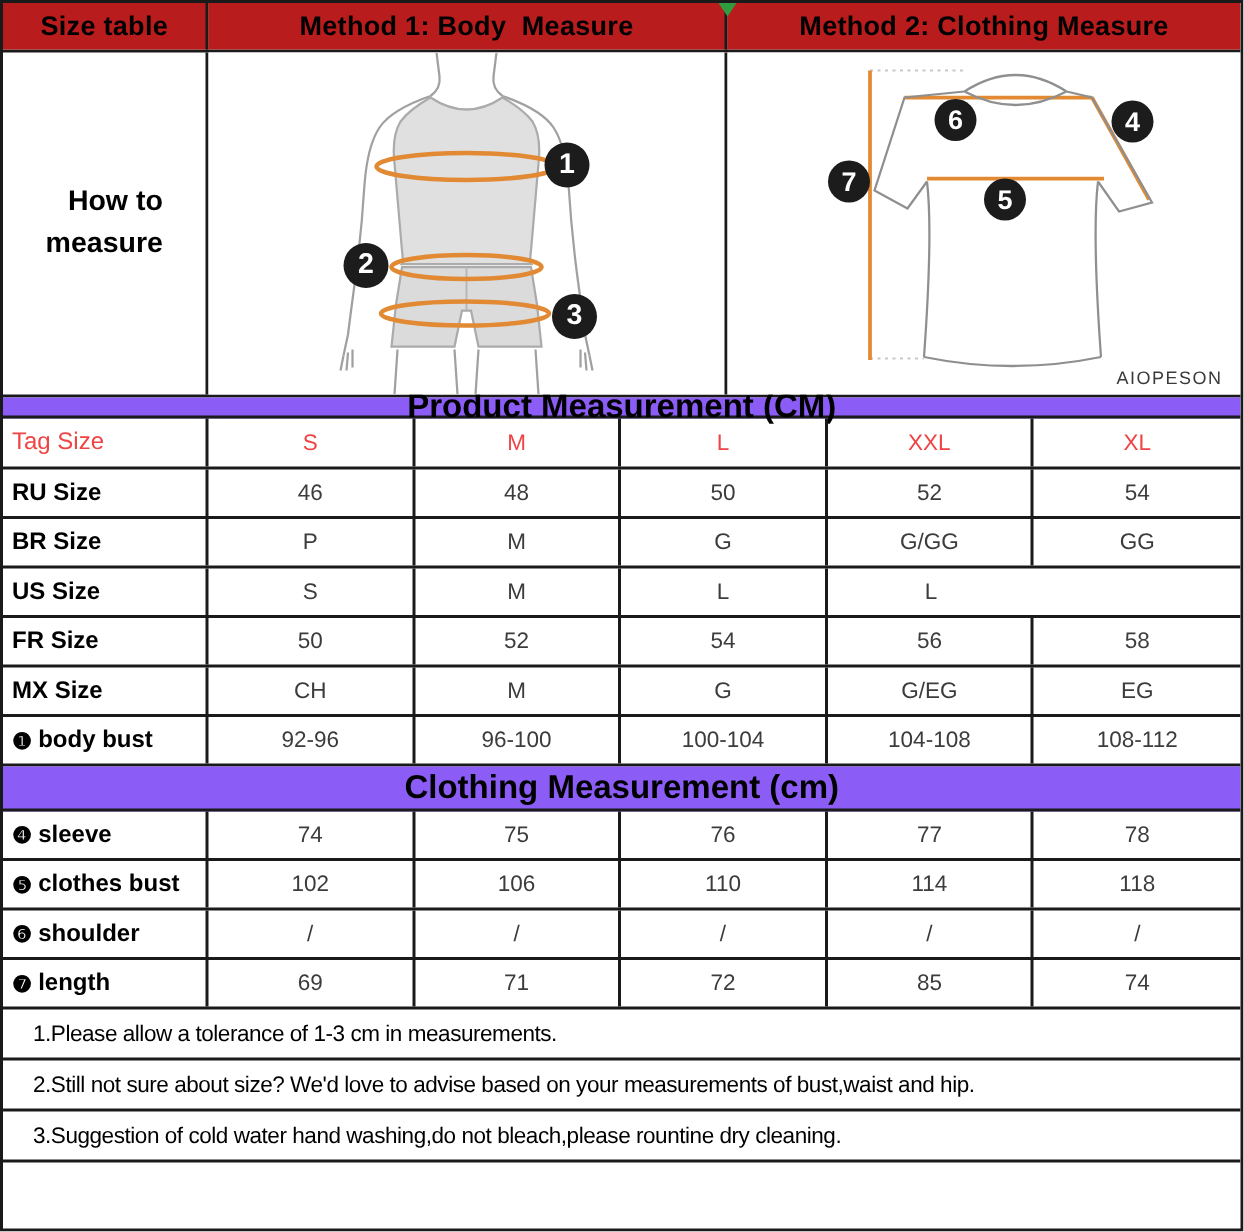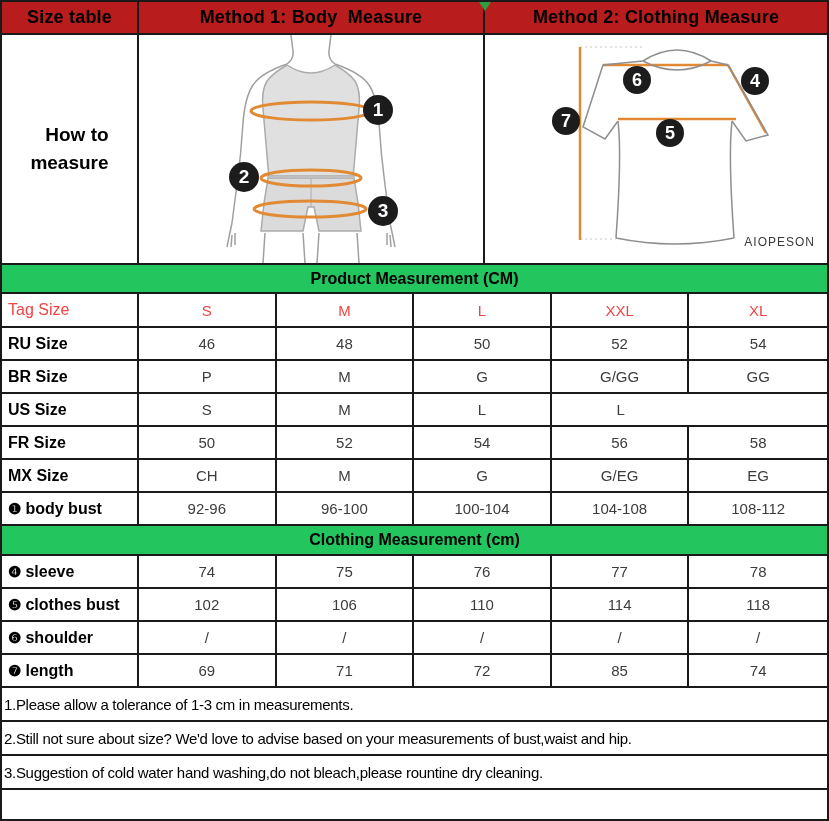--- a/index.html
+++ b/index.html
@@ -13,38 +13,38 @@
   .cols-6 { grid-template-columns: 137px repeat(5, 1fr); }
   .cell { border-right: 2px solid #1a1a1a; display: flex; align-items: center; justify-content: center; overflow: hidden; position: relative; }
   .cell:last-child { border-right: none; }
 
   .hdr-gray { background: #b91c1c; }
   .hdr-txt { font-weight: bold; font-size: 18px; letter-spacing: 0.2px; }
   .pre { white-space: pre; }
 
   .howto { font-weight: bold; font-size: 19px; text-align: right; line-height: 1.5; }
 
-  .sec-header { height: 29px; background: #22c55e; display: flex; align-items: center; justify-content: center;
-                font-weight: bold; font-size: 16px; border-bottom: 2px solid #1a1a1a; }
+  .sec-header { height: 14px; background: #8b5cf6; display: flex; align-items: center; justify-content: center;
+                font-weight: bold; font-size: 22px; border-bottom: 2px solid #1a1a1a; }
 
   .lbl-cell { justify-content: flex-start; padding-left: 6px; font-weight: bold; font-size: 16px; }
   .val { font-size: 15px; color: #3c3c3c; }
   .red-b { color: #ef4444; font-weight: normal; }
   .cnum { font-size: 15px; margin-right: 4px; }
 
   .illus { background: #fff; position: relative; }
   .marker { position: absolute; background: #1c1c1c; color: #fff; border-radius: 50%;
             display: flex; align-items: center; justify-content: center; font-weight: bold; }
   .mk30 { width: 30px; height: 30px; font-size: 19px; }
   .mk28 { width: 28px; height: 28px; font-size: 18px; }
-  .brand { position: absolute; right: 12px; bottom: 14px; font-size: 12px; color: #3a3a3a; letter-spacing: 1px; }
+  .brand { position: absolute; right: 12px; bottom: 4px; font-size: 12px; color: #3a3a3a; letter-spacing: 1px; }
 
   .note-title { height: 33px; display: flex; align-items: center; justify-content: center;
                 color: #dd0000; font-size: 17px; letter-spacing: -0.2px; border-bottom: 2px solid #1a1a1a; }
-  .note-row { height: 34px; display: flex; align-items: center; padding-left: 2px;
+  .note-row { height: 34px; display: flex; align-items: center; padding-left: 20px;
               font-size: 15px; letter-spacing: -0.3px; border-bottom: 2px solid #1a1a1a; }
   .note-row:last-child { border-bottom: none; flex: 1; }
 
   .green-mark { position: absolute; left: 477px; top: 0; width: 0; height: 0;
                 border-left: 6px solid transparent; border-right: 6px solid transparent;
                 border-top: 9px solid #2f9d3f; }
 
   .h33 { height: 33px; } .h230 { height: 230px; } .h34 { height: 34px; } .h30 { height: 30px; }
   .r33 { height: 33px; }
 </style>

